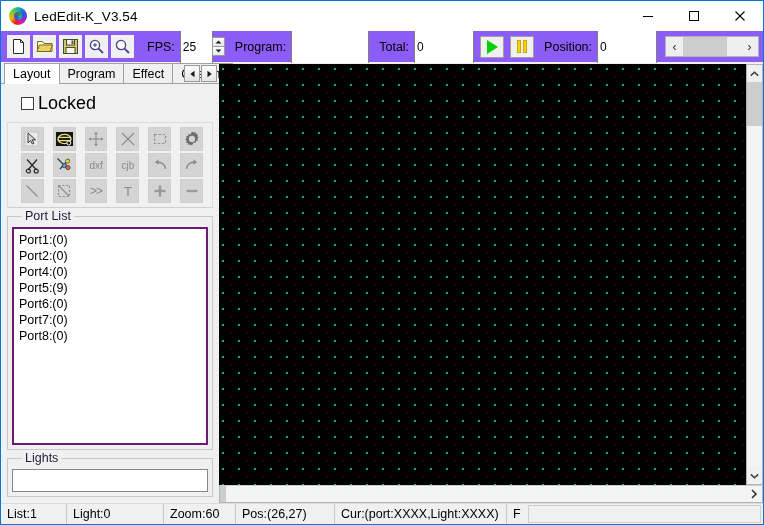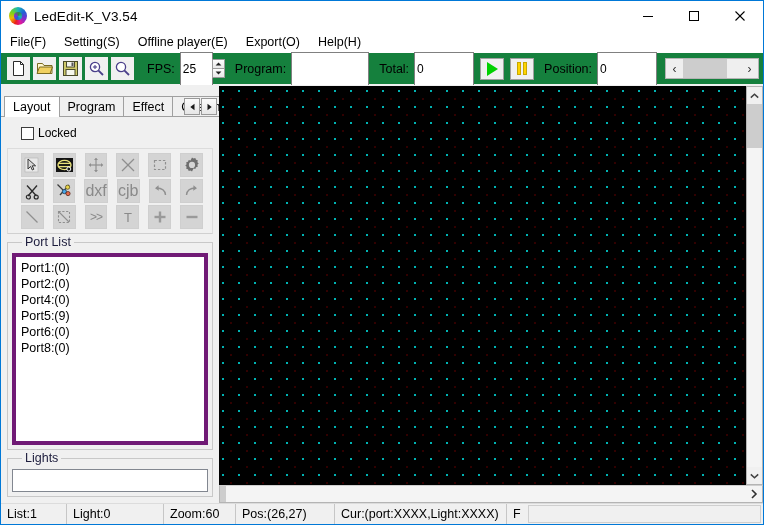--- a/index.html
+++ b/index.html
@@ -87,21 +87,21 @@
   .menu-item {
     padding: 2px 9px 2px 0;
     margin-right: 9px;
     cursor: default;
     white-space: nowrap;
   }
 
   
   .toolbar {
     height: 31px;
-    background: #15803d;
+    background: #8b5cf6;
     display: flex;
     align-items: center;
     padding-left: 6px;
     flex: 0 0 auto;
     border-bottom: 1px solid #f0f0f0;
   }
   .tb-btn {
     width: 23px; height: 23px;
     margin-right: 3px;
     border: 1px solid #f0f0f0;
@@ -199,21 +199,21 @@
   .left-panel {
     width: 218px;
     flex: 0 0 218px;
     display: flex;
     flex-direction: column;
     background: #f0f0f0;
     position: relative;
     padding-top: 0;
   }
   .tabstrip {
-    height: 32px;
+    height: 21px;
     display: flex;
     align-items: flex-end;
     padding-left: 3px;
     position: relative;
     border-bottom: 1px solid #a0a0a0;
     box-sizing: border-box;
   }
   .tab {
     height: 20px;
     padding: 0 8px;
@@ -245,21 +245,21 @@
     border: 1px solid #999;
     background: linear-gradient(#fbfbfb, #e6e6e6);
     display: flex; align-items: center; justify-content: center;
     box-sizing: border-box;
     cursor: default;
   }
   .locked-row {
     display: flex;
     align-items: center;
     padding: 9px 0 8px 20px;
-    font-size: 12px;
+    font-size: 18px;
   }
   .chk {
     width: 13px; height: 13px;
     border: 1px solid #3c3c3c;
     background: #fff;
     margin-right: 4px;
     box-sizing: border-box;
     cursor: default;
     flex: 0 0 auto;
   }
@@ -278,21 +278,21 @@
   }
   .tool-row:last-child { margin-bottom: 0; }
   .tool-btn {
     width: 24px; height: 24px;
     background: #d4d4d4;
     border: 1px solid #cfcfcf;
     margin-right: 9px;
     display: flex; align-items: center; justify-content: center;
     box-sizing: border-box;
     cursor: default;
-    font-size: 16px;
+    font-size: 10px;
     color: #8a8a8a;
     position: relative;
   }
   .tool-btn.enabled { color: #3b3b3b; }
 
   .group {
     margin: 8px 6px 0 6px;
     border: 1px solid #c8c8c8;
     padding: 0 4px 4px 4px;
     position: relative;
@@ -308,21 +308,21 @@
   }
   .portlist-group {
     flex: 1 1 auto;
     display: flex;
     flex-direction: column;
     min-height: 0;
     padding-top: 10px;
   }
   .port-list {
     flex: 1 1 auto;
-    border: 4px solid #701a75;
+    border: 2px solid #701a75;
     background: #ffffff;
     overflow: hidden;
     padding: 3px 16px 0 5px;
     min-height: 0;
   }
   .port-item {
     font-size: 12.5px;
     line-height: 16px;
     color: #000;
     cursor: default;
@@ -469,27 +469,20 @@
       </div>
       <div class="win-btn close">
         <svg class="glyph-close" width="12" height="12" viewBox="0 0 12 12">
           <line x1="1.5" y1="1.5" x2="10.5" y2="10.5" stroke="#000" stroke-width="1.1"></line>
           <line x1="10.5" y1="1.5" x2="1.5" y2="10.5" stroke="#000" stroke-width="1.1"></line>
         </svg>
       </div>
     </div>
   </div>
 
-  <div class="menubar">
-    <div class="menu-item">File(F)</div>
-    <div class="menu-item">Setting(S)</div>
-    <div class="menu-item">Offline player(E)</div>
-    <div class="menu-item">Export(O)</div>
-    <div class="menu-item">Help(H)</div>
-  </div>
 
   <div class="toolbar">
 
     <div class="tb-btn">
       <svg width="17" height="17" viewBox="0 0 17 17">
         <path d="M3.5 1.5 h7 l3 3 v11 h-10 z" fill="#ffffff" stroke="#2a2a2a" stroke-width="1"></path>
         <path d="M10.5 1.5 v3 h3" fill="none" stroke="#2a2a2a" stroke-width="1"></path>
       </svg>
     </div>
 
@@ -703,20 +696,21 @@
       </div>
 
       <div class="group portlist-group">
         <div class="group-title">Port List</div>
         <div class="port-list">
           <div class="port-item">Port1:(0)</div>
           <div class="port-item">Port2:(0)</div>
           <div class="port-item">Port4:(0)</div>
           <div class="port-item">Port5:(9)</div>
           <div class="port-item">Port6:(0)</div>
+          <div class="port-item">Port7:(0)</div>
           <div class="port-item">Port8:(0)</div>
         </div>
       </div>
 
       <div class="group lights-group">
         <div class="group-title">Lights</div>
         <div class="lights-box"></div>
       </div>
     </div>
 

